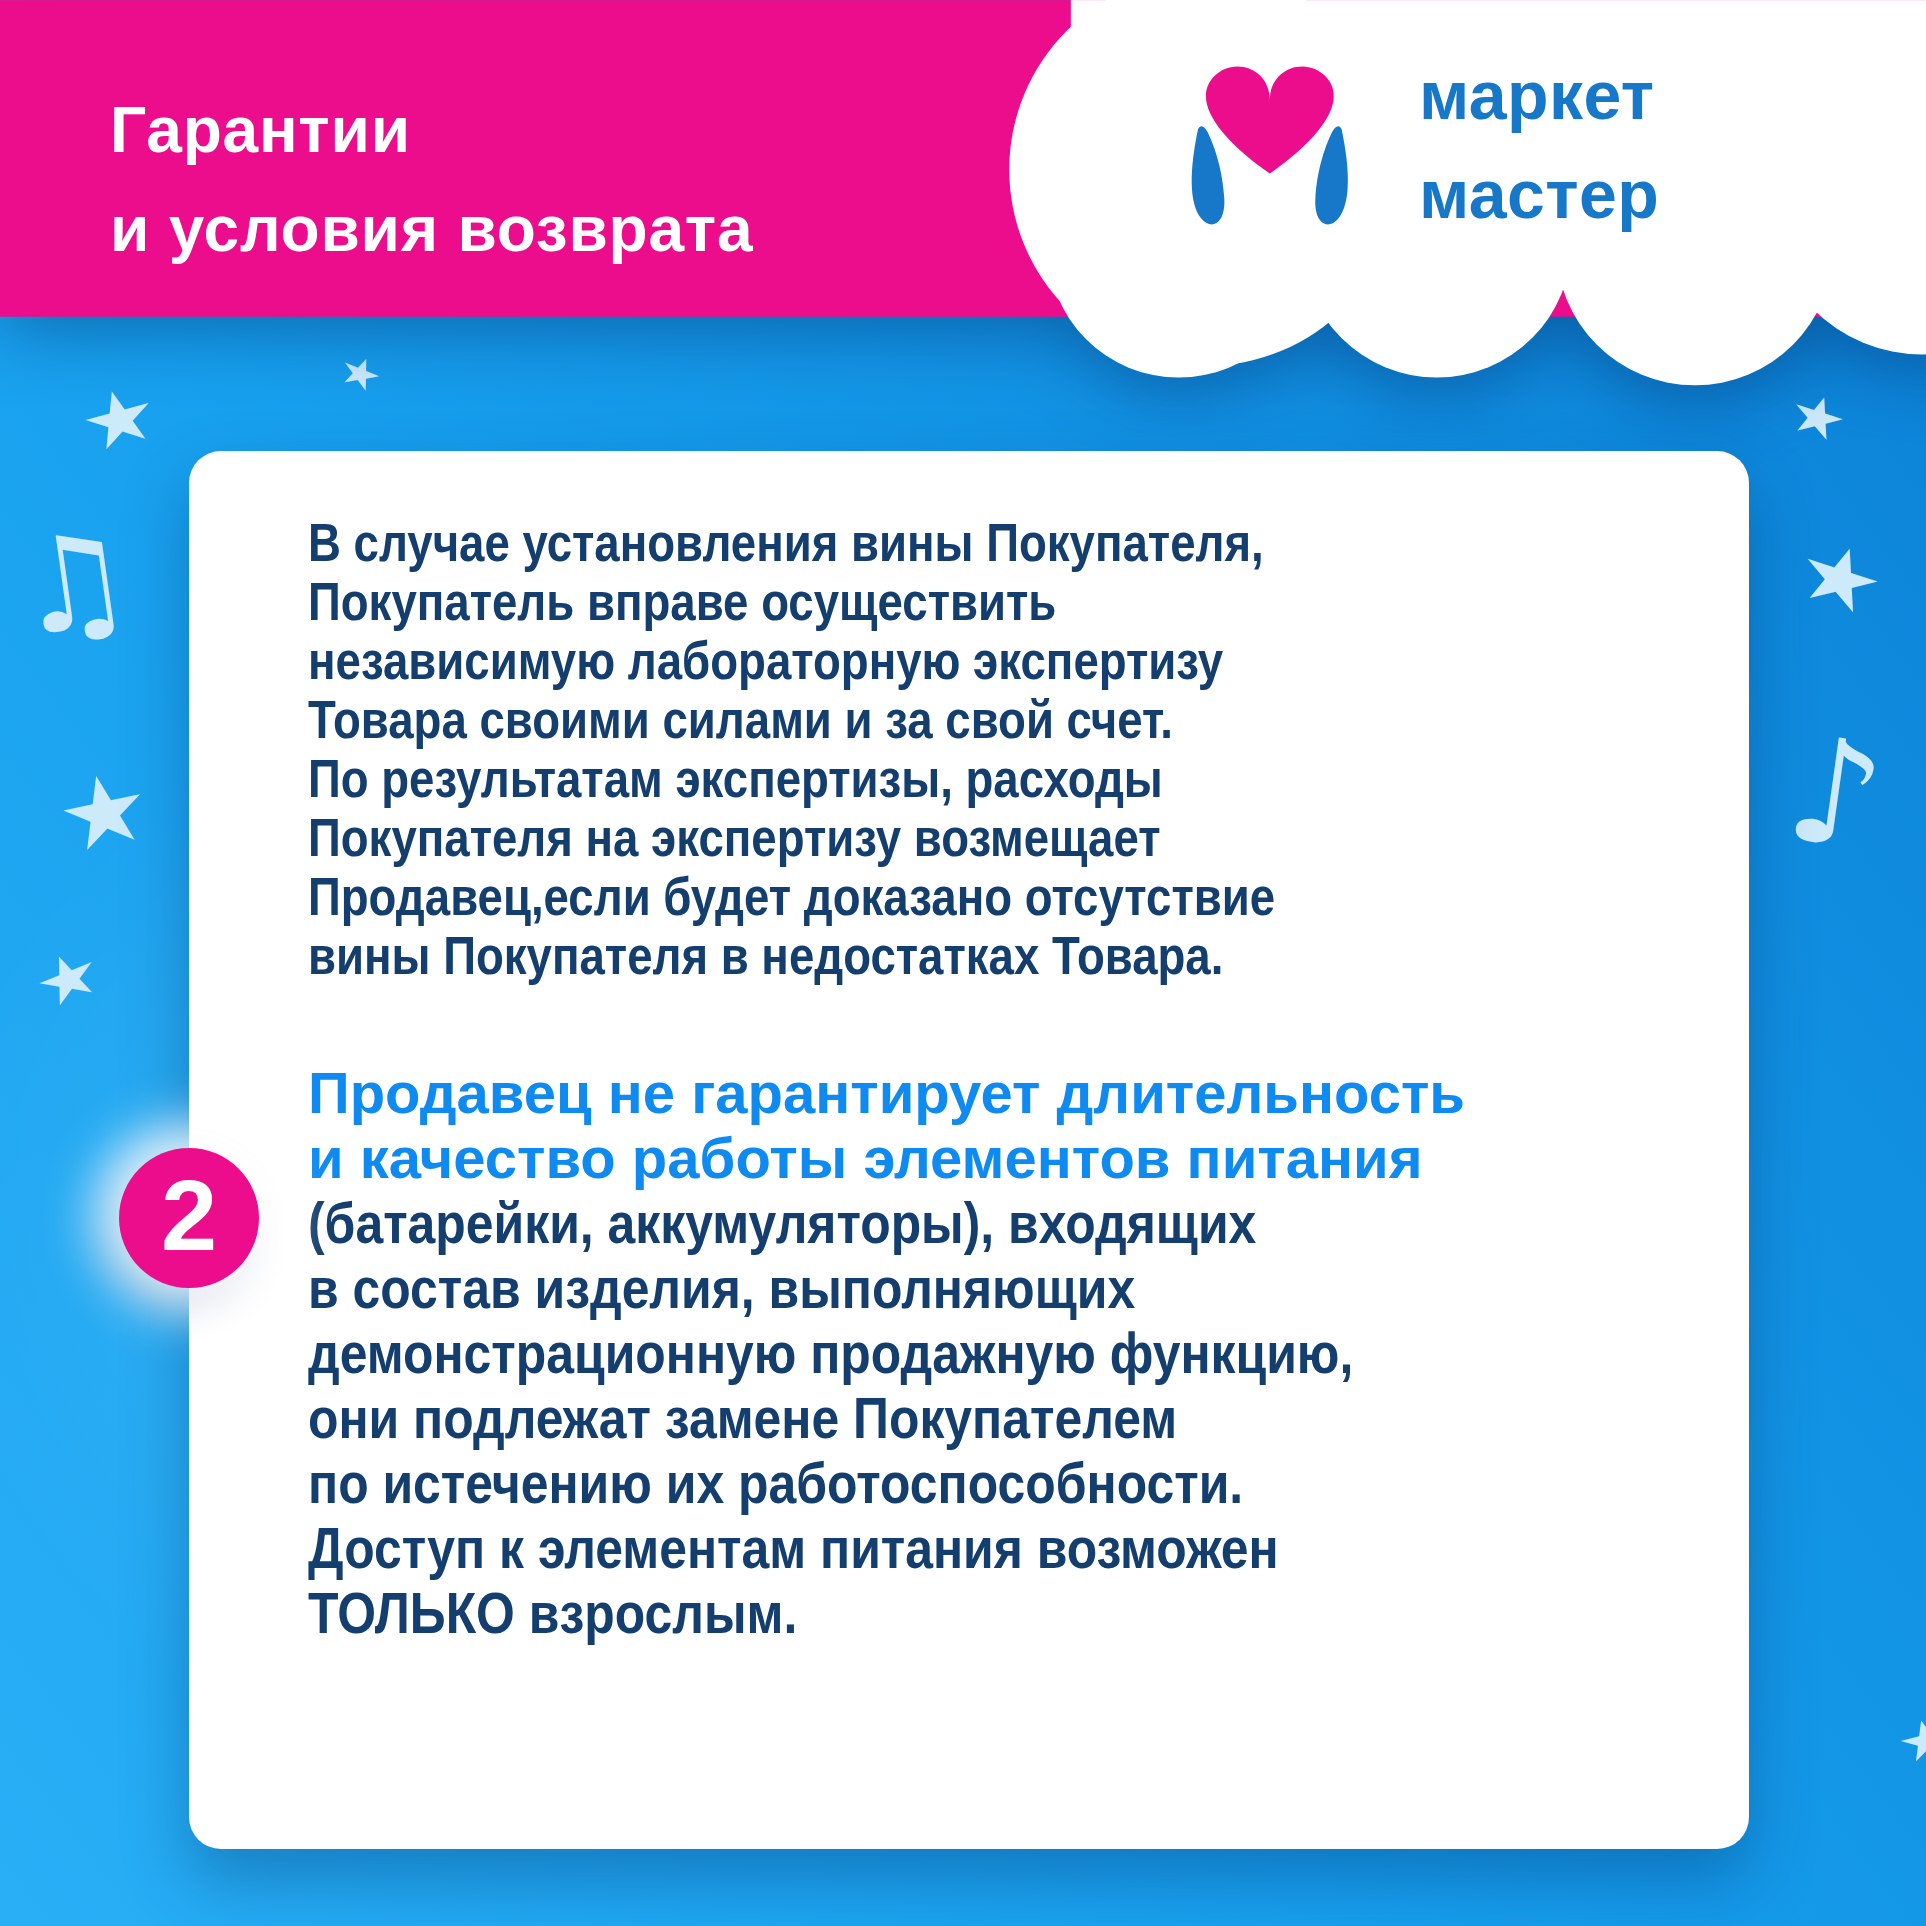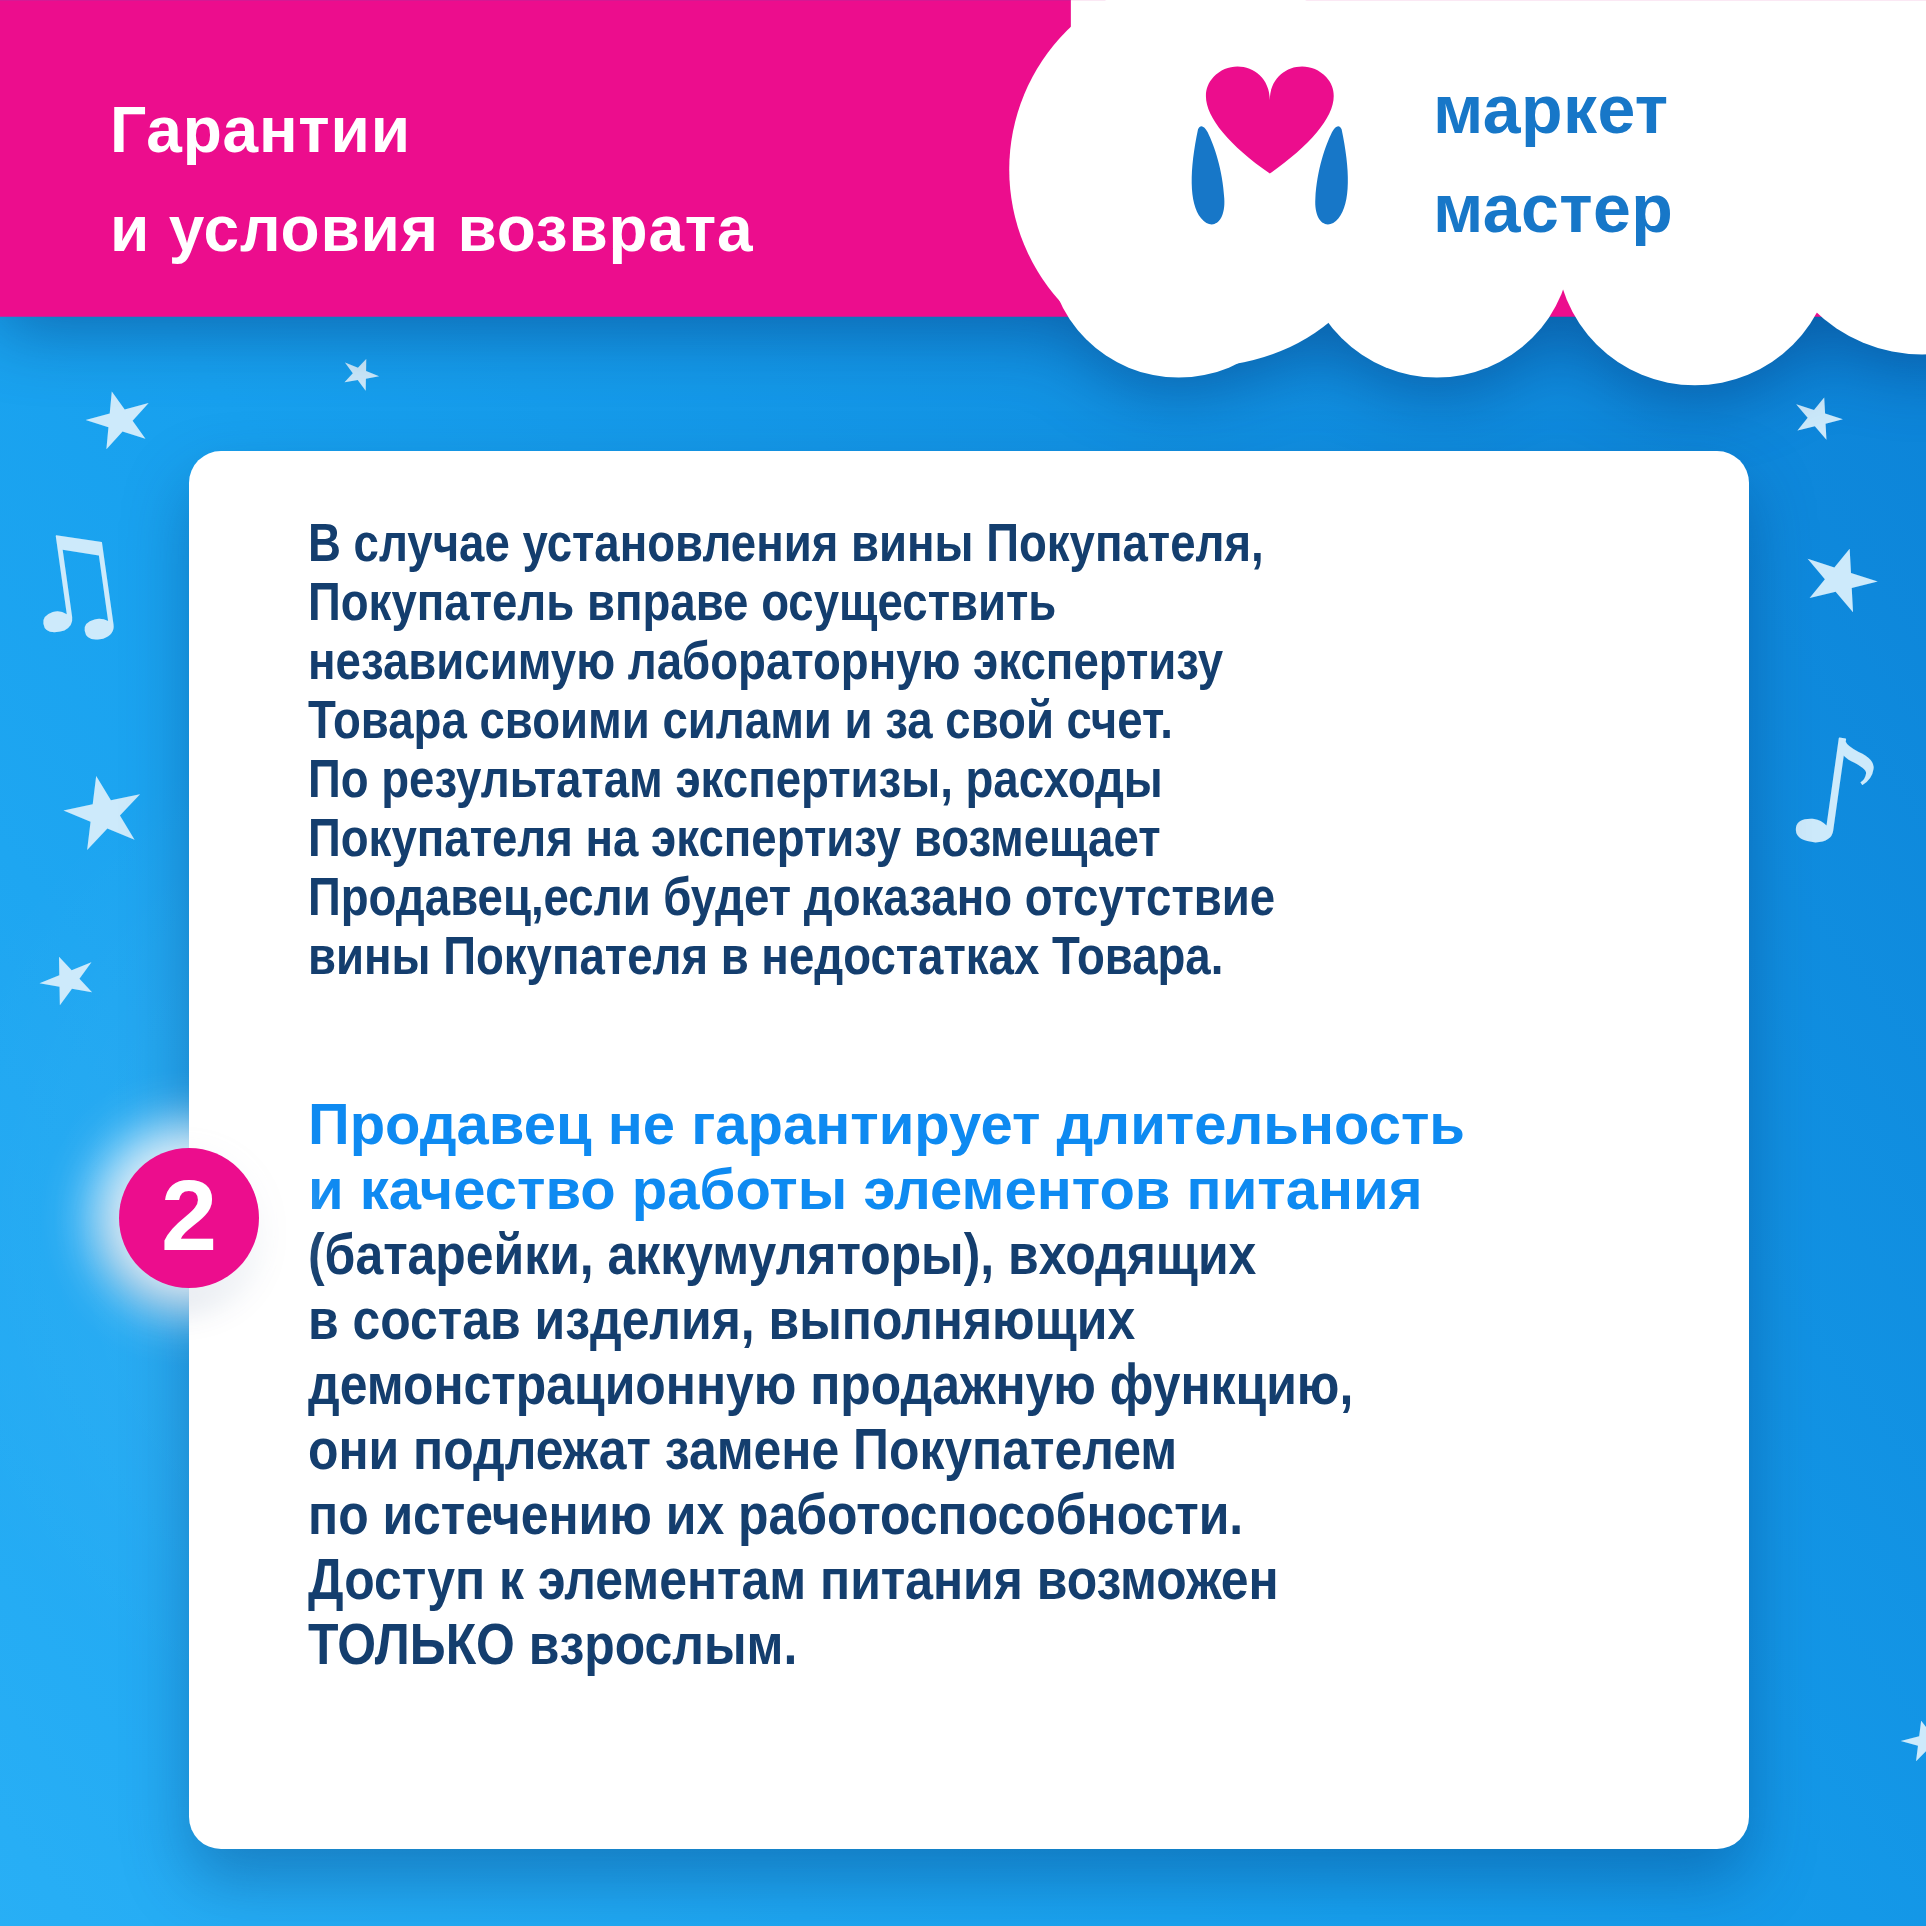--- a/index.html
+++ b/index.html
@@ -15,32 +15,32 @@
         filter:drop-shadow(0 13.5px 35px rgba(3,40,100,.45));}
   .fill-pink{fill:var(--pink,#ec0d8d);}
   .fill-white{fill:var(--card_bg,#ffffff);}
   .page-title{position:absolute;left:110px;top:81px;margin:0;
         font-size:64px;line-height:99px;font-weight:bold;color:#fff;
         white-space:pre-line;letter-spacing:0.8px;}
   
   .logo-mark{position:absolute;left:1171px;top:50px;width:193px;height:193px;}
   .heart{fill:var(--pink,#ec0d8d);}
   .leg{fill:var(--logo_blue,#1777c8);}
-  .logo-name{position:absolute;left:1415px;top:42px;margin:18px;
+  .logo-name{position:absolute;left:1415px;top:42px;margin:4px;
         font-size:68px;line-height:99px;font-weight:bold;color:var(--logo_blue,#1777c8);
         white-space:pre-line;letter-spacing:0.4px;}
   
   .card{position:absolute;left:189px;top:451px;width:1560px;height:1398px;
         background:var(--card_bg,#fff);border-radius:32px;
         box-shadow:0 31px 65px rgba(3,46,107,.35);}
   .card-inner{padding:62px 100px 0 119px;}
   .para{margin:0;white-space:pre-line;}
   .cond{transform:scaleX(.86);transform-origin:left top;}
   .p1{font-size:53px;line-height:59px;font-weight:bold;color:var(--navy,#143e6e);}
-  .p-heading{margin-top:106px;font-size:58px;line-height:65px;font-weight:bold;
+  .p-heading{margin-top:75px;font-size:58px;line-height:65px;font-weight:bold;
         color:var(--accent_blue,#0e8af1);}
   .p2{font-size:58px;line-height:65px;font-weight:bold;color:var(--navy,#143e6e);}
   
   .badge{position:absolute;left:119px;top:1148px;width:140px;height:140px;border-radius:50%;
         background:var(--pink,#ec0d8d);display:flex;align-items:center;justify-content:center;
         box-shadow:0 0 50px 25px rgba(255,255,255,.88), -9.6px 15.4px 35px rgba(8,50,110,.35);
         z-index:6;}
   .badge span{font-size:101px;font-weight:bold;color:#fff;line-height:1;padding-bottom:5.4px;}
   
   .deco{position:absolute;color:var(--deco,#cdeafb);font-family:"DejaVu Sans",sans-serif;

